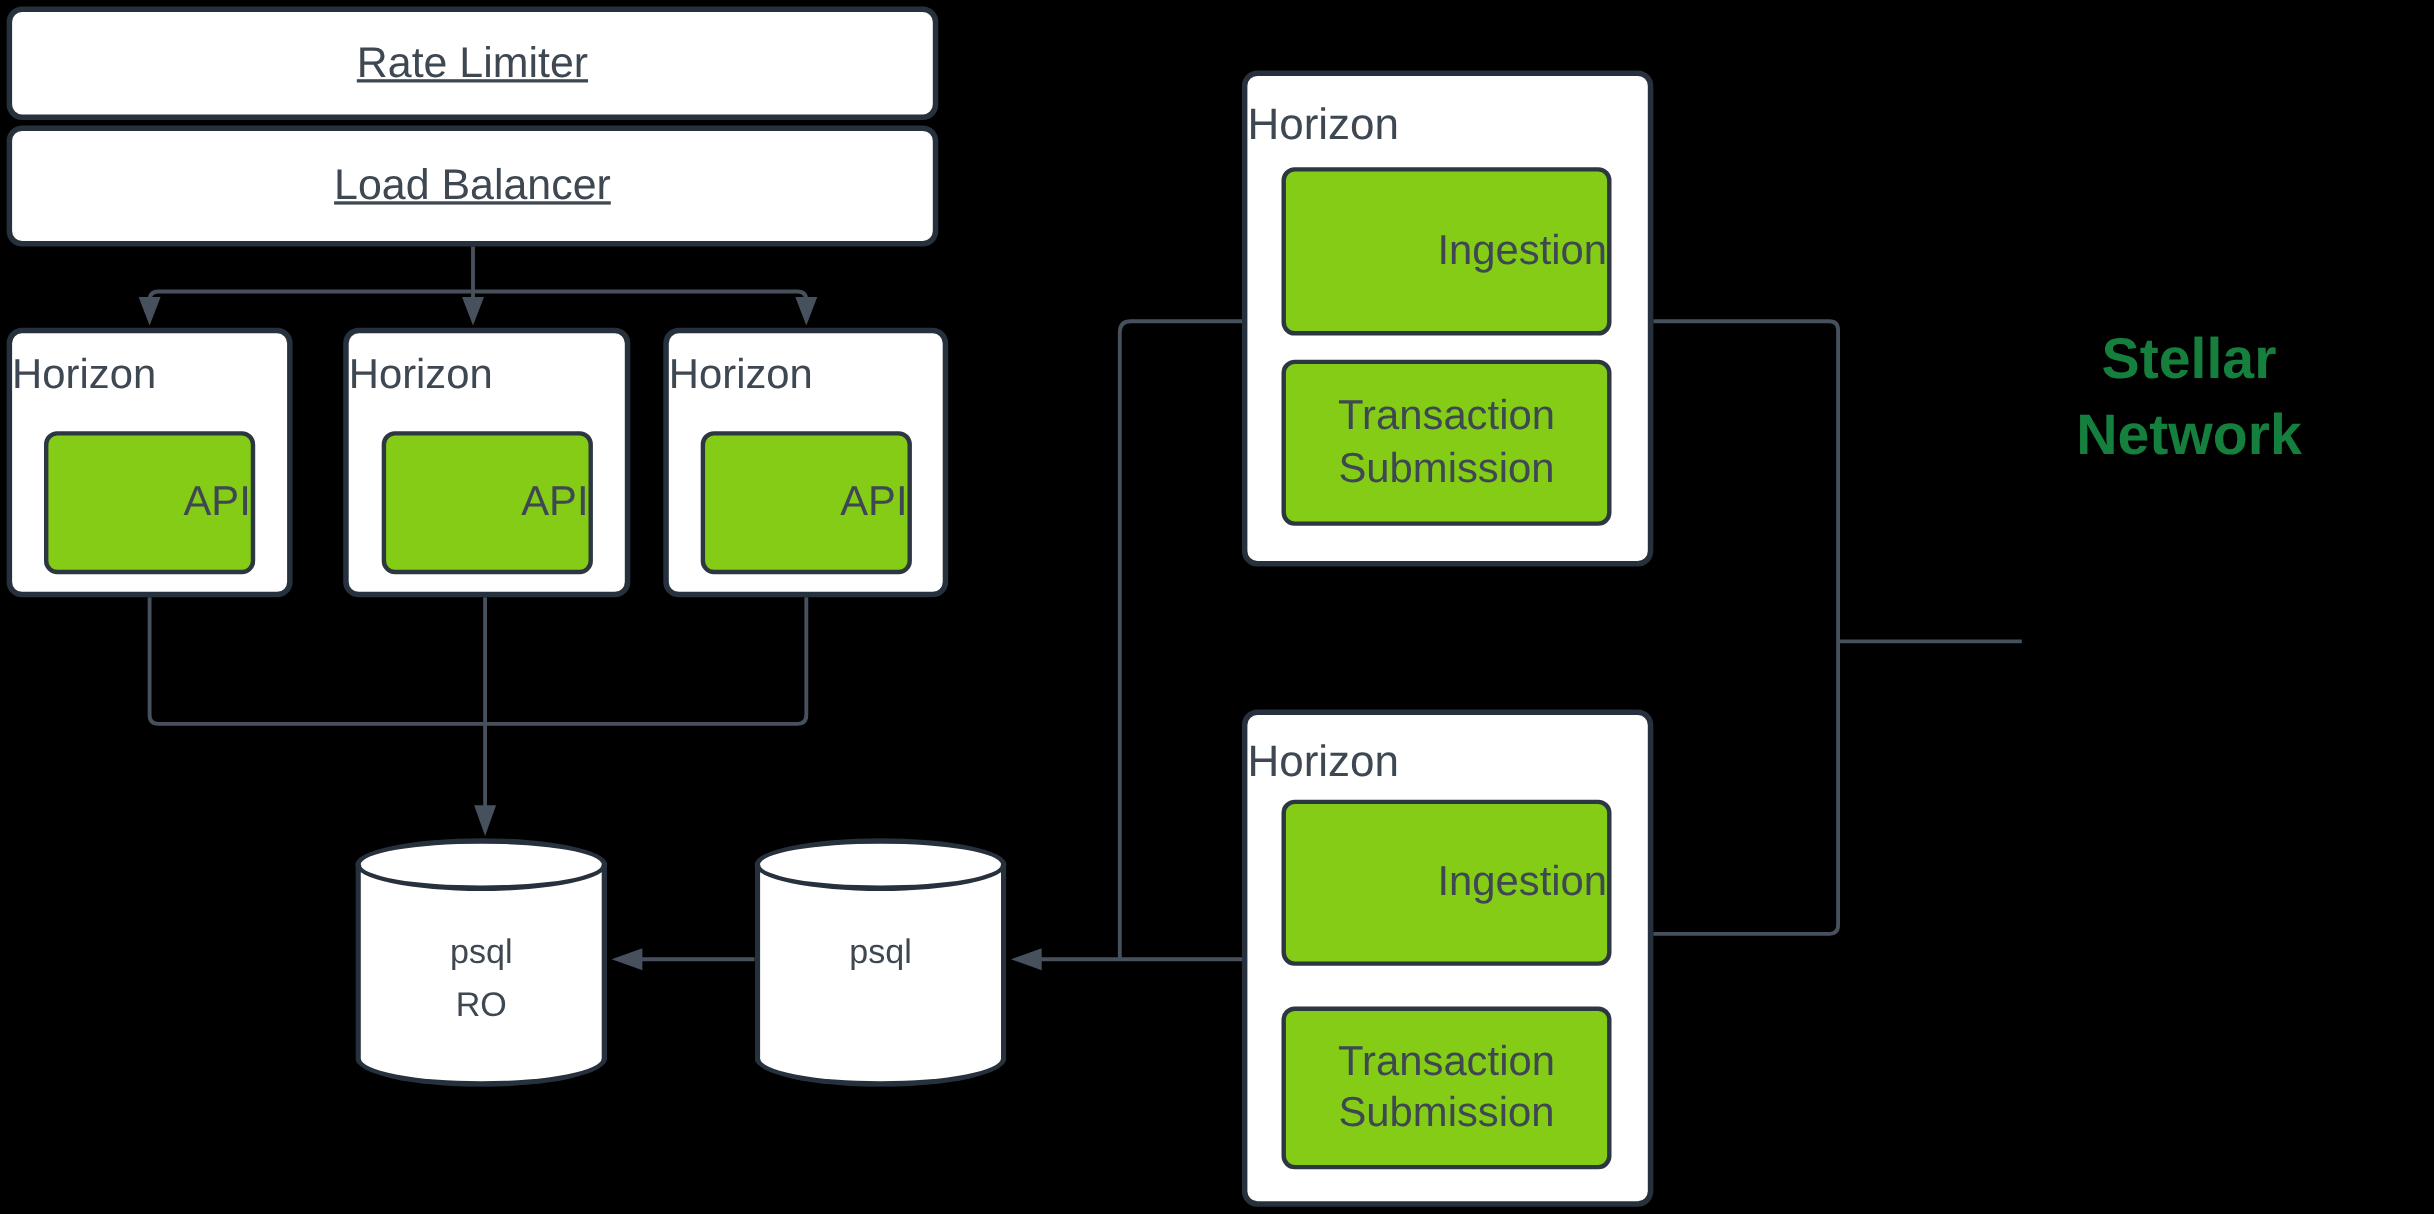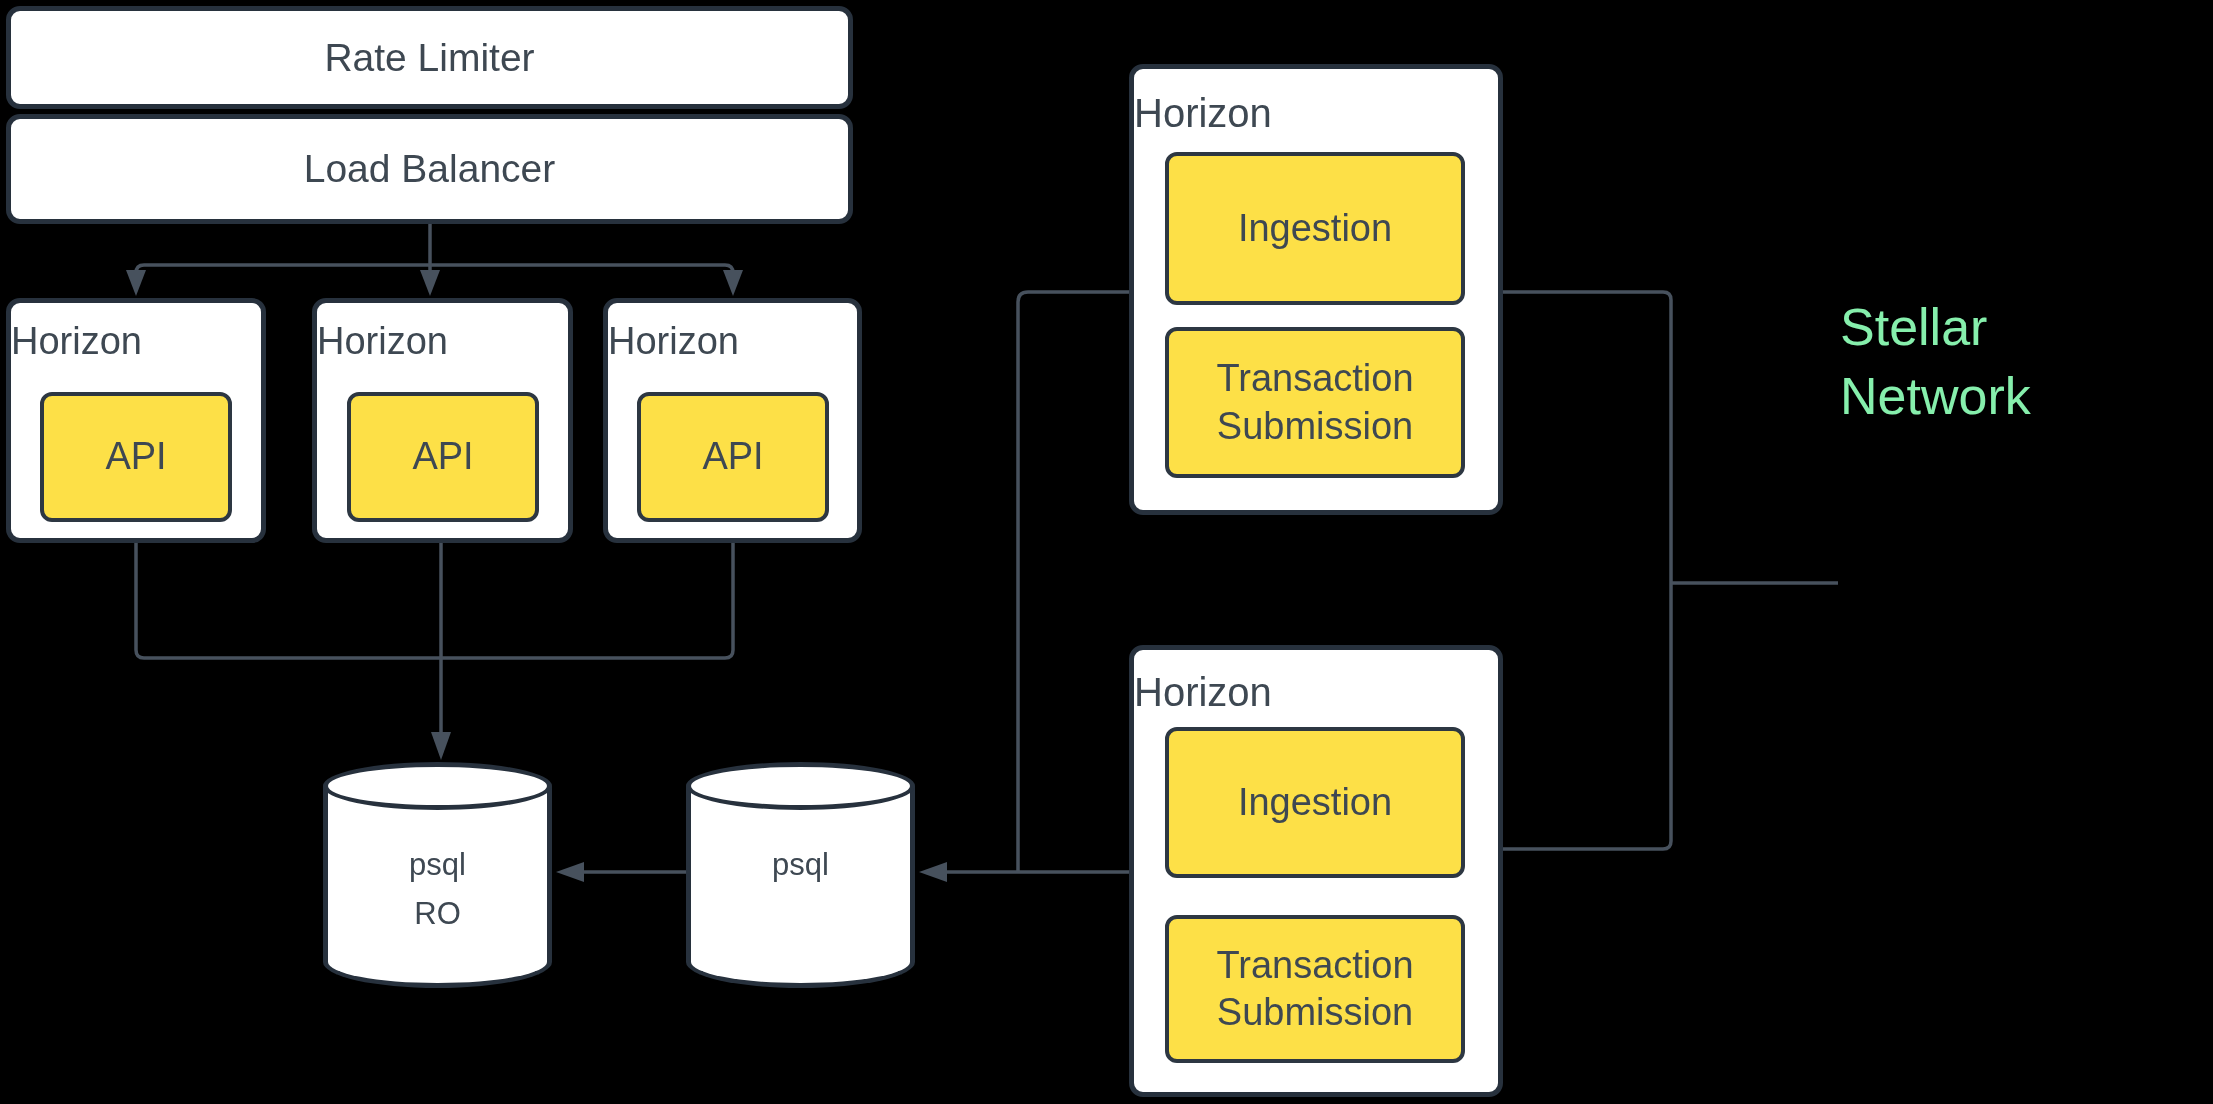--- a/index.html
+++ b/index.html
@@ -4,37 +4,37 @@
 <style>
   html,body{margin:0;padding:0;background:#000;}
   body{width:2213px;height:1104px;position:relative;overflow:hidden;
        font-family:"Liberation Sans", sans-serif;}
   #diagram{position:absolute;inset:0;width:2213px;height:1104px;}
   #edges{position:absolute;left:0;top:0;z-index:1;}
 
   .node{position:absolute;background:#fff;border:5px solid #27313d;border-radius:14px;
         box-sizing:border-box;z-index:2;color:#3e4852;}
   .node .title{width:100%;text-align:left;font-size:38px;padding-top:17px;}
-  .leaf{position:absolute;background:#fde047;border:4px solid #2d3742;border-radius:12px;
-        box-sizing:border-box;display:flex;align-items:center;justify-content:center;
+  .leaf{position:absolute;background:#84cc16;border:4px solid #2d3742;border-radius:12px;
+        box-sizing:border-box;display:flex;align-items:center;justify-content:flex-end;
         text-align:center;font-size:38px;color:#3e4852;z-index:3;line-height:1.25;}
-  .center-label{display:flex;align-items:center;justify-content:center;font-size:39px;}
+  .center-label{display:flex;align-items:center;justify-content:center;font-size:39px;text-decoration:underline;}
 
   
   .cyl{position:absolute;z-index:2;}
   .cyl .cyl-body{position:absolute;left:0;right:0;top:24px;bottom:0;background:#fff;
         border:5px solid #27313d;border-top:none;box-sizing:border-box;
         border-radius:0 0 50% 50% / 0 0 26px 26px;}
   .cyl .cyl-top{position:absolute;left:0;right:0;top:0;height:48px;background:#fff;
         border:5px solid #27313d;box-sizing:border-box;border-radius:50%;z-index:2;}
   .cyl .cyl-label{position:absolute;left:0;right:0;top:78px;text-align:center;
         font-size:31px;line-height:49px;color:#3e4852;z-index:3;}
 
-  .net-label{position:absolute;left:1840px;top:293px;width:300px;text-align:left;
-        font-weight:normal;font-size:52px;line-height:69px;color:#86efac;z-index:2;}
+  .net-label{position:absolute;left:1840px;top:293px;width:300px;text-align:center;
+        font-weight:bold;font-size:52px;line-height:69px;color:#15803d;z-index:2;}
 </style>
 </head>
 <body>
 
 <div id="diagram">
 
   <svg id="edges" width="2213" height="1104" viewBox="0 0 2213 1104">
     <g stroke="#47515d" stroke-width="3.5" fill="none">
 
       <path d="M136,272 L136,273 Q136,265 144,265 L725,265 Q733,265 733,273 L733,272"></path>

